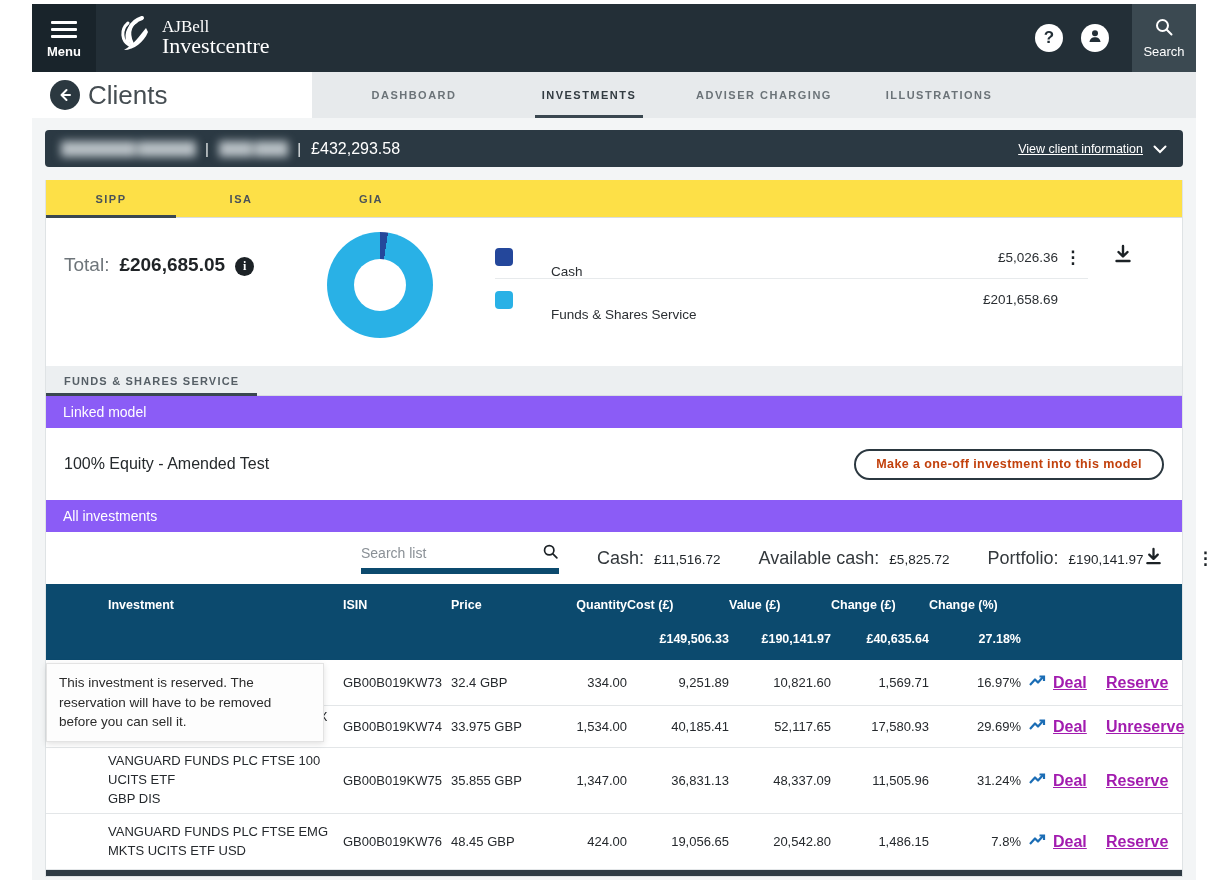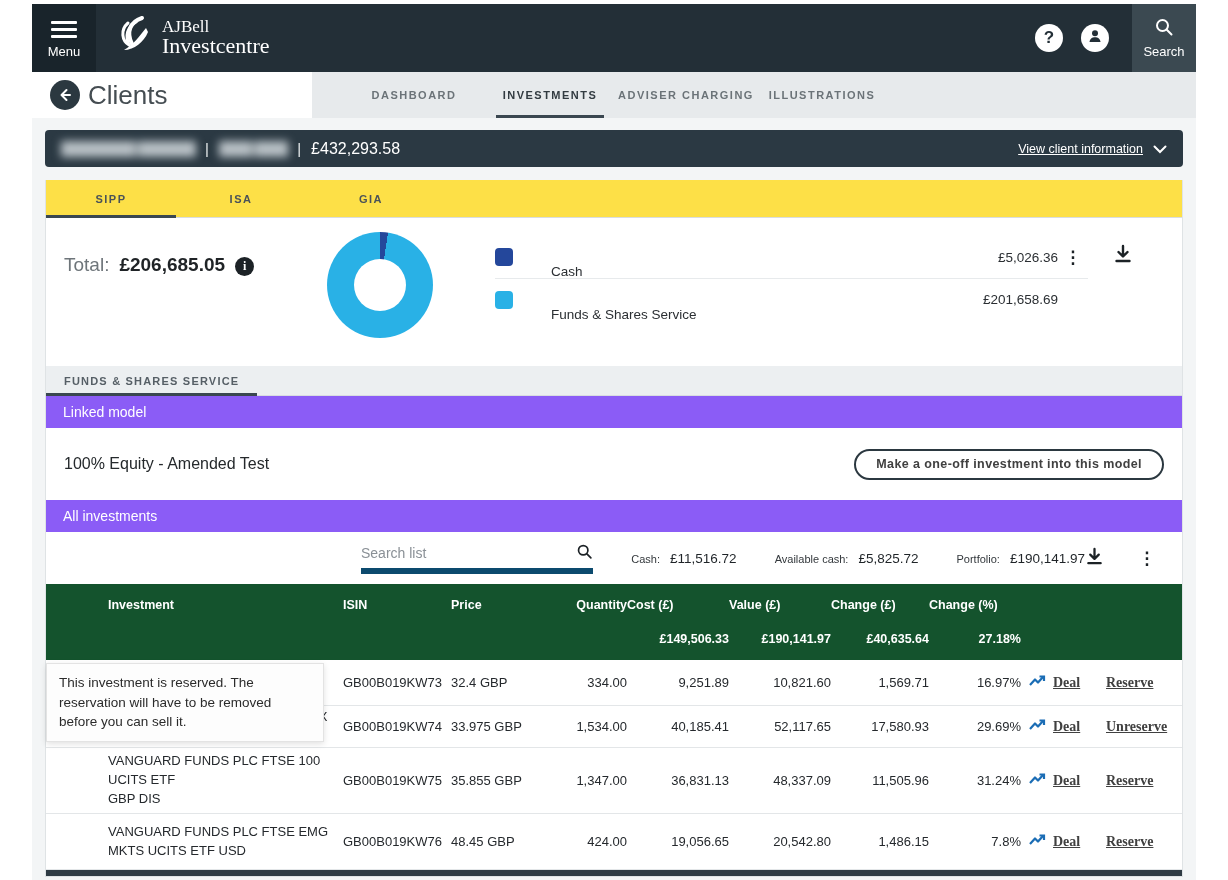--- a/index.html
+++ b/index.html
@@ -7,41 +7,41 @@
               font-family:"Liberation Sans", sans-serif; }
   .page { width:1228px; height:880px; position:relative; background:#fff; }
 
   
   .topbar { position:absolute; left:32px; top:4px; width:1164px; height:68px;
             background:#232f37; display:flex; align-items:stretch; }
   .menu-block { width:64px; background:#19242b; color:#fff; display:flex;
                 flex-direction:column; align-items:center; justify-content:center; cursor:pointer; }
   .hamburger { width:26px; }
   .hamburger div { height:3px; background:#fff; margin:4px 0; border-radius:1px; }
-  .menu-label { font-size:13px; font-weight:normal; margin-top:2px; }
+  .menu-label { font-size:13px; font-weight:bold; margin-top:2px; }
   .brand { display:flex; align-items:center; margin-left:16px; color:#fff; }
   .swoosh { margin-right:4px; }
   .brand-text { font-family:"Liberation Serif", serif; line-height:1.02; }
   .brand-line1 { font-size:17px; }
   .brand-line2 { font-size:22px; }
   .topbar-spacer { flex:1; }
   .round-icon { width:28px; height:28px; border-radius:50%; background:#fff; color:#232f37;
                 display:flex; align-items:center; justify-content:center; font-weight:bold;
                 font-size:17px; margin:auto 9px; cursor:pointer; }
   .search-block { width:64px; background:#3b4951; color:#fff; margin-left:14px;
                   display:flex; flex-direction:column; align-items:center; justify-content:center; cursor:pointer; }
   .search-block .label { font-size:13px; font-weight:normal; margin-top:3px; }
 
   
   .navrow { position:absolute; left:32px; top:72px; width:1164px; height:46px; display:flex; background:#fff; }
   .clients { width:280px; display:flex; align-items:center; padding-left:18px; }
   .back-circle { width:30px; height:30px; border-radius:50%; background:#2b3840; color:#fff;
                  display:flex; align-items:center; justify-content:center; margin-right:8px; cursor:pointer; }
   .clients-label { font-size:26px; color:#454d52; font-weight:400; }
-  .page-tabs { flex:1; background:#e7eaec; display:flex; align-items:stretch; padding-left:34px; }
+  .page-tabs { flex:1; background:#e7eaec; display:flex; align-items:stretch; padding-left:34px;gap:39px; }
   .page-tab { min-width:136px; display:flex; align-items:center; justify-content:center;
               font-size:11px; letter-spacing:1.5px; color:#6b7378; font-weight:bold;
               position:relative; cursor:pointer; }
   .page-tab.active { color:#323b41; }
   .page-tab.active::after { content:""; position:absolute; left:14px; right:14px; bottom:0;
                             height:3px; background:#3a4750; }
 
   
   .content-bg { position:absolute; left:32px; top:118px; width:1164px; height:762px; background:#f3f5f6; }
 
@@ -91,48 +91,48 @@
              font-size:11px; letter-spacing:1.2px; font-weight:bold; color:#565f66;
              position:relative; cursor:pointer; }
   .fss-tab.active::after { content:""; position:absolute; left:0; right:0; bottom:-1px; height:3px; background:#3a4750; }
 
   .section-head { height:32px; background:#8b5cf6; color:#fff; font-size:14px; font-weight:normal;
                   display:flex; align-items:center; padding-left:17px; }
 
   .model-row { height:72px; display:flex; align-items:center; padding:0 18px; }
   .model-name { font-size:16px; color:#25292c; flex:1; }
   .model-btn { height:31px; padding:0 20px; border:2px solid #2b3840; border-radius:16px; background:#fff;
-               font-size:12.5px; font-weight:bold; color:#404040; letter-spacing:0.4px; cursor:pointer;
+               font-size:12.5px; font-weight:bold; color:#c2410c; letter-spacing:0.4px; cursor:pointer;
                font-family:"Liberation Sans", sans-serif; }
 
   
   .toolbar { height:52px; display:flex; align-items:center; padding:0 20px 0 315px; }
   .search-wrap { display:flex; align-items:center; border-bottom:6px solid #0c4a6e; width:250px; padding-bottom:4px; }
   .search-input { border:none; outline:none; flex:1; font-size:14px; color:#3a4045; background:transparent;
                   font-family:"Liberation Sans", sans-serif; }
   .search-input::placeholder { color:#8a9096; }
   .tb-stat { display:flex; align-items:baseline; margin-left:38px; white-space:nowrap; }
-  .tb-label { font-size:11px; color:#33383c; margin-right:10px; }
+  .tb-label { font-size:18px; color:#33383c; margin-right:10px; }
   .tb-value { font-size:13.5px; color:#1f2428; }
   .tb-icons { flex:1; display:flex; justify-content:flex-end; align-items:center; gap:28px; }
 
   
   .trow { display:grid; grid-template-columns:62px 235px 108px 88px 88px 102px 102px 98px 92px 85px 78px;
           align-items:center; }
-  .thead { background:#14532d; color:#fff; padding:12px 12px 14px 0; }
+  .thead { background:#0c4a6e; color:#fff; padding:12px 12px 14px 0; }
   .thead .hrow1 > div { font-size:12.5px; font-weight:bold; padding:2px 0 20px 0; }
   .thead .hrow2 > div { font-size:12.5px; font-weight:bold; }
   .r { text-align:right; }
   .tbody { position:relative; }
   .data-row { border-bottom:1px solid #e3e6e8; font-size:13px; color:#25292d; }
   .row-1 { height:46px; }  .row-2 { height:42px; }  .row-3 { height:66px; }  .row-4 { height:56px; }
   .cell-name { line-height:1.45; padding-right:10px; }
   .lock-cell { display:flex; justify-content:center; }
   .deal-cell { display:flex; align-items:center; justify-content:flex-start; padding-left:8px; gap:7px; }
-  .link { color:#404040; font-weight:bold; text-decoration:underline; font-size:14px; cursor:pointer;font-family:Liberation Serif, serif; }
+  .link { color:#a21caf; font-weight:bold; text-decoration:underline; font-size:16px; cursor:pointer; }
   .action-cell { text-align:left; }
 
   .tooltip { position:absolute; left:0; top:3px; width:278px; background:#fdfdfd;
              border:1px solid #e3e3e3; box-shadow:0 2px 6px rgba(0,0,0,0.12);
              padding:9px 12px; font-size:13.5px; color:#2b2b2b; line-height:1.45; z-index:5; }
 
   .bottom-crop { height:6px; background:#2f3b44; }
 </style>
 </head>
 <body>

